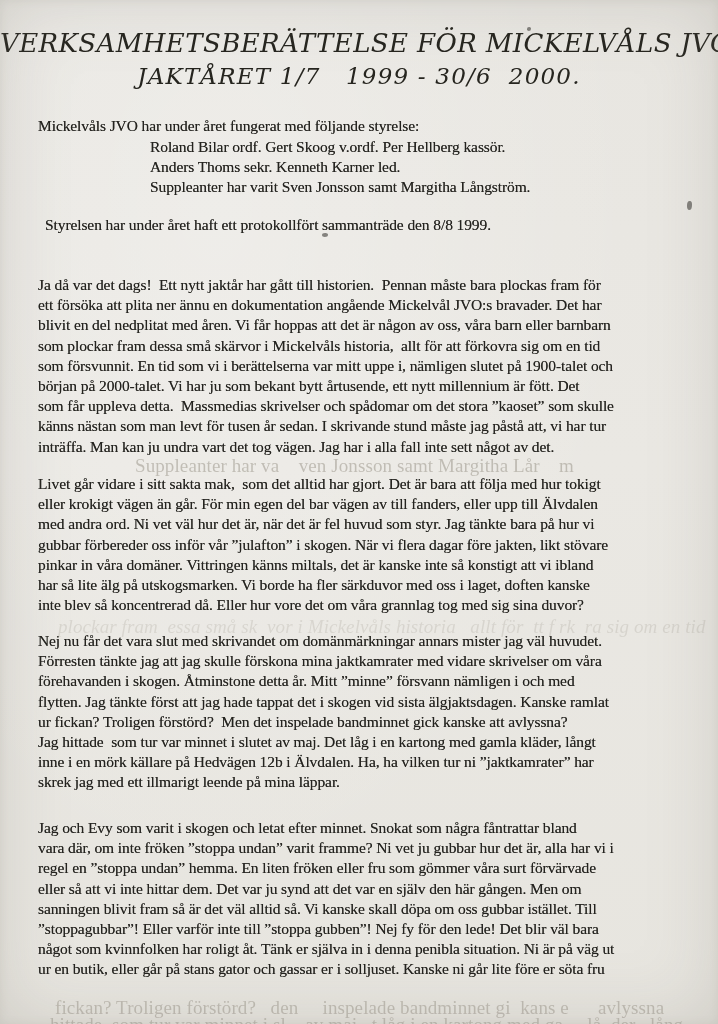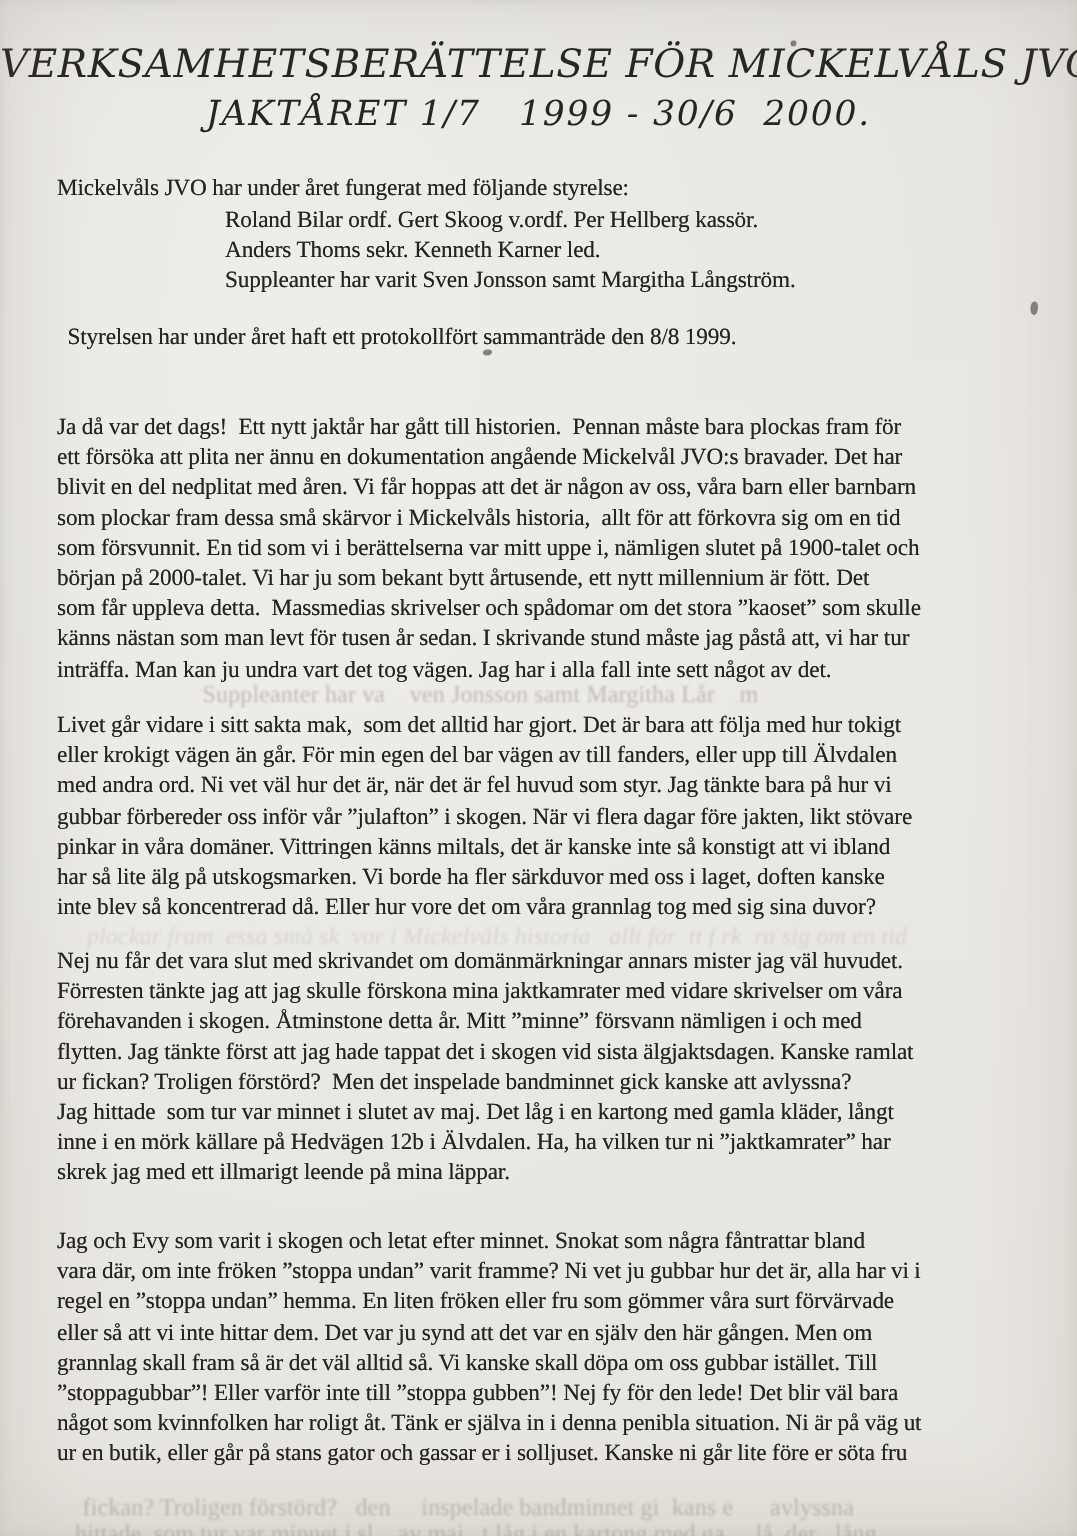--- a/index.html
+++ b/index.html
@@ -26,21 +26,21 @@
     color:#26251f;
   }
   .doc-title .t1{font-size:26px;letter-spacing:0.4px;white-space:pre;}
   .doc-title .t2{font-size:23px;margin-top:5px;letter-spacing:1.2px;white-space:pre;}
   .abs{position:absolute;}
   .bodytext{font-size:15.5px;line-height:20.2px;letter-spacing:-0.1px;
     text-shadow:0 0 0.4px rgba(36,35,31,0.65);}
   .line{white-space:pre;}
   .ghost-line{
     position:absolute;white-space:pre;
-    font-size:16px;letter-spacing:0.1px;
+    font-size:19px;letter-spacing:0.1px;
     color:#857f72;filter:blur(0.7px);
     pointer-events:none;
     text-align:center;
   }
   .speck{position:absolute;background:rgba(45,44,40,0.55);border-radius:50% 40% 55% 45%;pointer-events:none;}
 </style>
 </head>
 <body>
 
 <div class="page">
@@ -91,21 +91,21 @@
       <div class="line">Jag hittade  som tur var minnet i slutet av maj. Det låg i en kartong med gamla kläder, långt</div>
       <div class="line">inne i en mörk källare på Hedvägen 12b i Älvdalen. Ha, ha vilken tur ni ”jaktkamrater” har</div>
       <div class="line">skrek jag med ett illmarigt leende på mina läppar.</div>
     </div>
 
   <div class="abs bodytext" style="top:818px;left:38px;">
       <div class="line">Jag och Evy som varit i skogen och letat efter minnet. Snokat som några fåntrattar bland</div>
       <div class="line">vara där, om inte fröken ”stoppa undan” varit framme? Ni vet ju gubbar hur det är, alla har vi i</div>
       <div class="line">regel en ”stoppa undan” hemma. En liten fröken eller fru som gömmer våra surt förvärvade</div>
       <div class="line">eller så att vi inte hittar dem. Det var ju synd att det var en själv den här gången. Men om</div>
-      <div class="line">grannlag skall fram så är det väl alltid så. Vi kanske skall döpa om oss gubbar istället. Till</div>
+      <div class="line">sanningen blivit fram så är det väl alltid så. Vi kanske skall döpa om oss gubbar istället. Till</div>
       <div class="line">”stoppagubbar”! Eller varför inte till ”stoppa gubben”! Nej fy för den lede! Det blir väl bara</div>
       <div class="line">något som kvinnfolken har roligt åt. Tänk er själva in i denna penibla situation. Ni är på väg ut</div>
       <div class="line">ur en butik, eller går på stans gator och gassar er i solljuset. Kanske ni går lite före er söta fru</div>
     </div>
 
   <div id="artifacts">
       <div class="ghost-line" style="top: 455px; left: 135px; opacity: 0.42;">Suppleanter har va    ven Jonsson samt Margitha Lår    m</div>
       <div class="ghost-line" style="top: 616px; left: 58px; opacity: 0.18; font-style: italic;">plockar fram  essa små sk  vor i Mickelvåls historia   allt för  tt f rk  ra sig om en tid</div>
       <div class="ghost-line" style="top: 997px; left: 55px; opacity: 0.4;">fickan? Troligen förstörd?   den     inspelade bandminnet gi  kans e      avlyssna</div>
       <div class="ghost-line" style="top: 1014px; left: 50px; opacity: 0.38;">hittade  som tur var minnet i sl    av maj   t låg i en kartong med ga     lå  der   lång</div>

